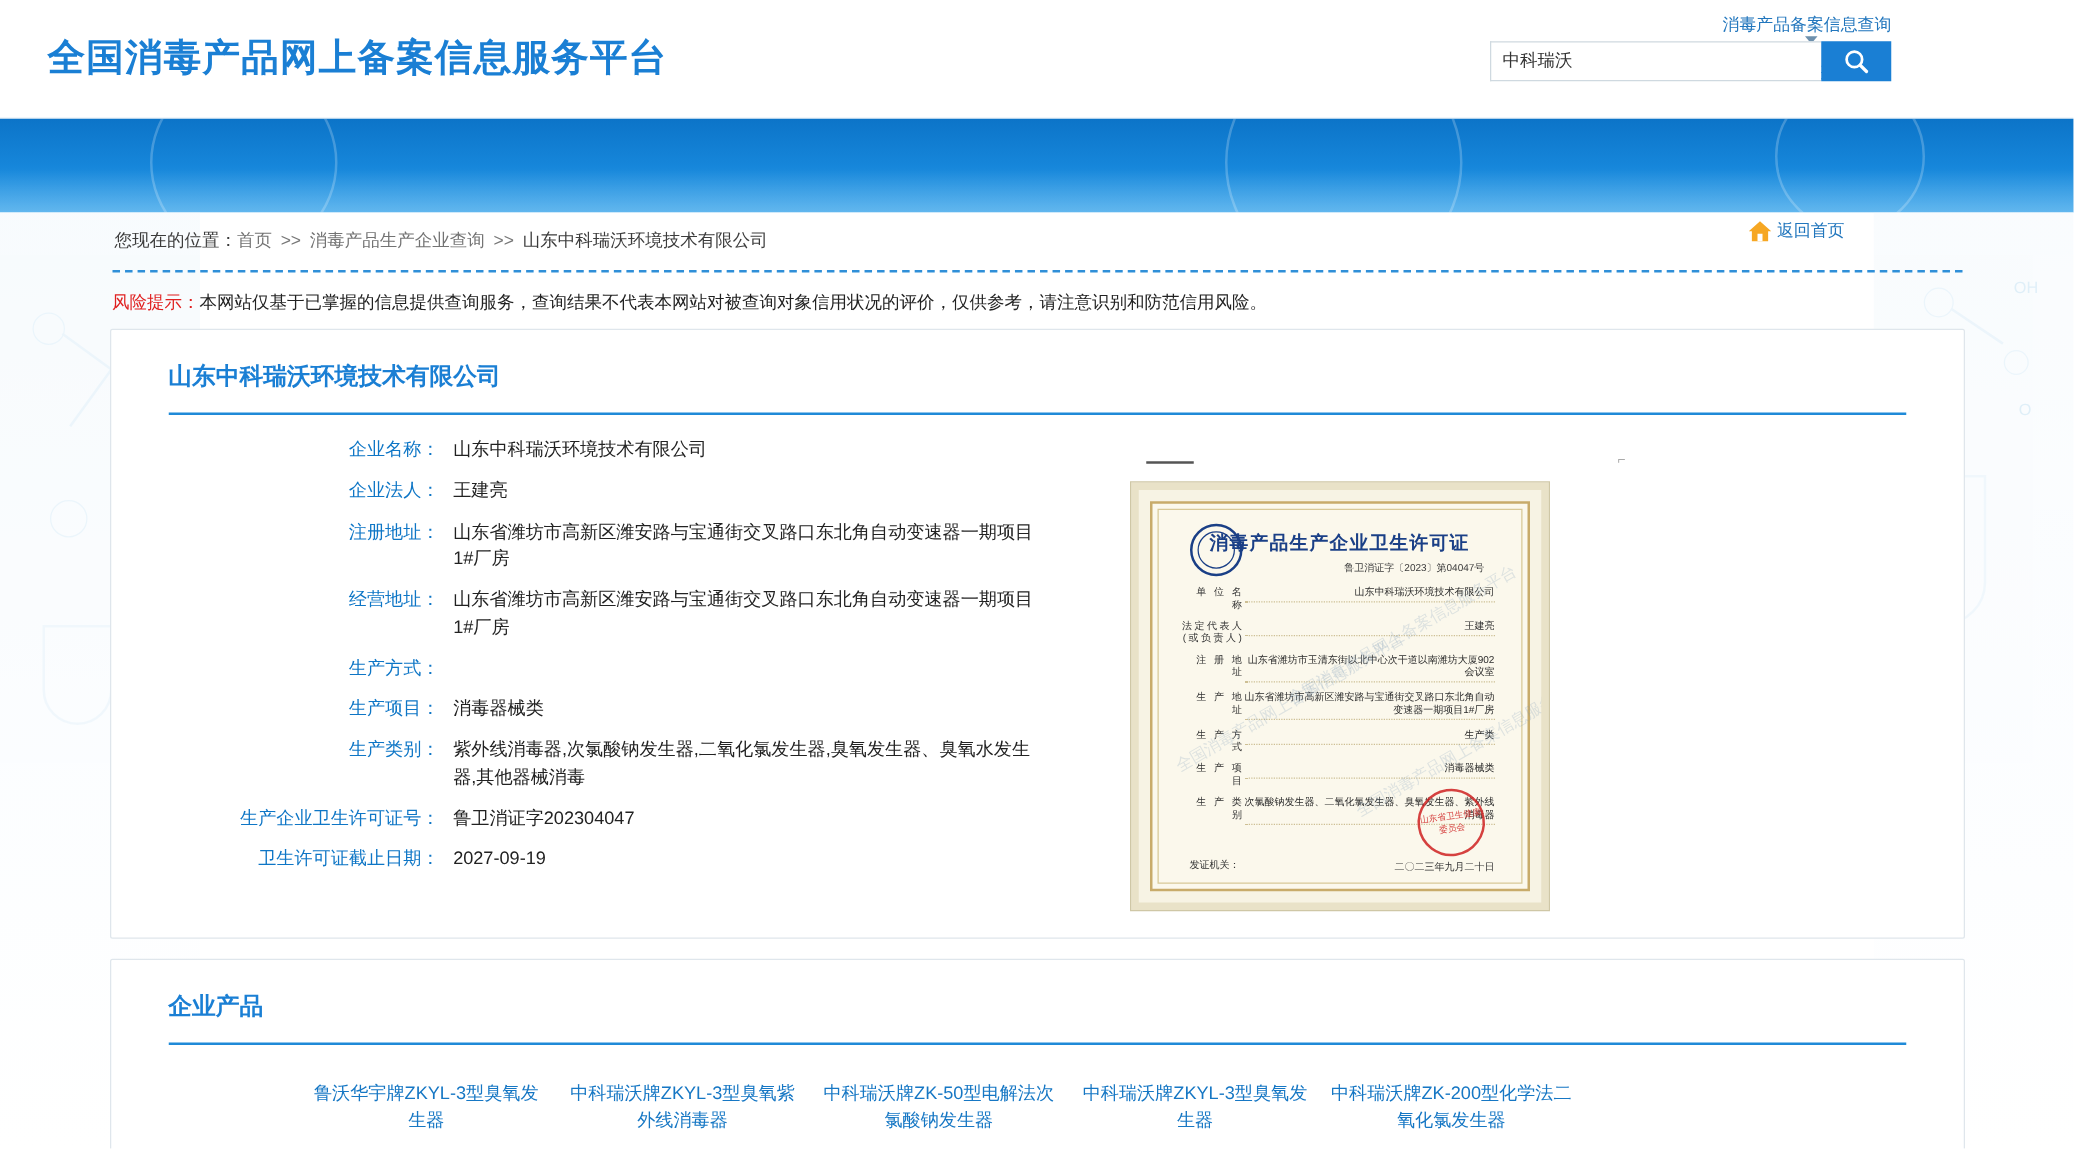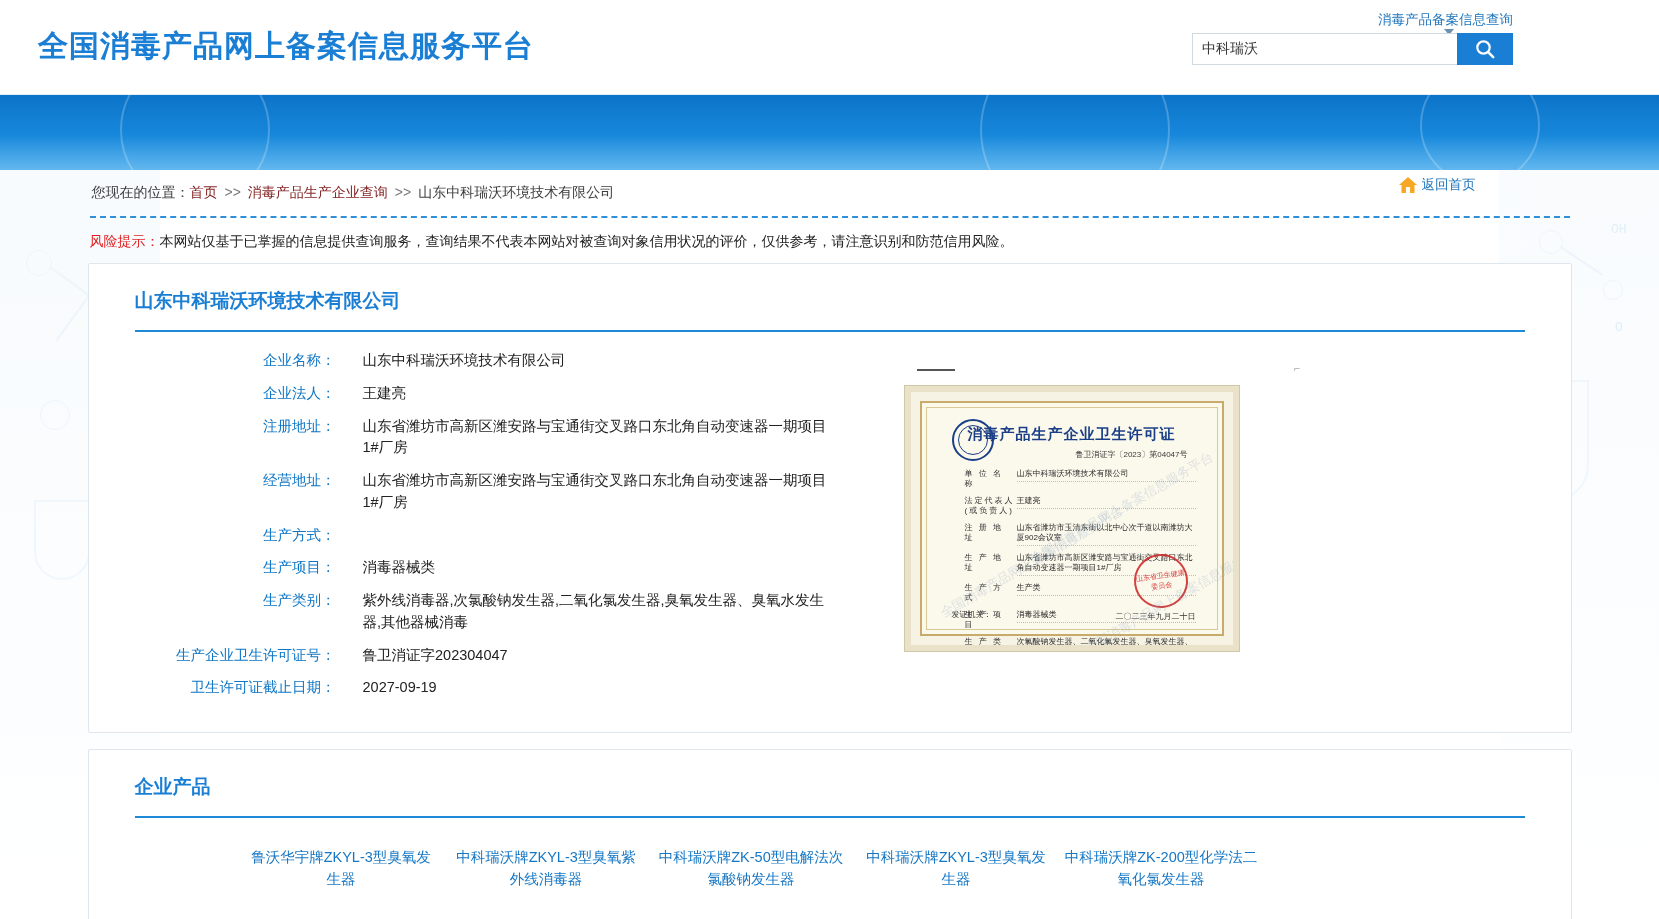--- a/index.html
+++ b/index.html
@@ -119,21 +119,20 @@
     background: #ffffff;
     overflow: hidden;
   }
   
   .bg-deco {
     position: absolute;
     top: 0; bottom: 0;
     width: 160px;
     opacity: 0.35;
     pointer-events: none;
-    font-family: Liberation Mono, monospace;
   }
   .bg-left { left: 0; background: linear-gradient(180deg, #eaf4fb 0%, #f6fbff 60%, #ffffff 100%); }
   .bg-right { right: 0; background: linear-gradient(180deg, #eef6fc 0%, #f7fbff 60%, #ffffff 100%); }
   .mol {
     position: absolute;
     border: 1.6px solid #bfe0f4;
     border-radius: 50%;
     opacity: .85;
   }
   .mol-line {
@@ -165,21 +164,21 @@
     position: relative;
     height: 46px;
     display: flex;
     align-items: center;
   }
   .crumb {
     font-size: 14px;
     color: #3c3c3c;
     padding-left: 4px;
   }
-  .crumb .c-link { color: #7f1d1d; cursor: pointer; }
+  .crumb .c-link { color: #737373; cursor: pointer; }
   .crumb .c-sep { color: #777; margin: 0 7px; }
   .home-back {
     position: absolute;
     right: 96px; top: 6px;
     display: flex;
     align-items: center;
     font-size: 13.5px;
     color: #2176bd;
     cursor: pointer;
   }
@@ -231,21 +230,21 @@
   .f-row {
     display: flex;
     align-items: flex-start;
     margin-bottom: 11px;
     font-size: 14.5px;
   }
   .f-label {
     width: 250px;
     text-align: right;
     color: #0e76c6;
-    padding-right: 27px;
+    padding-right: 11px;
     flex: none;
     line-height: 1.5;
   }
   .f-value {
     color: #222;
     line-height: 1.5;
     max-width: 470px;
   }
 
   
@@ -270,21 +269,21 @@
   .lic-corner {
     position: absolute;
     right: 4px; top: 4px;
     font-size: 11px;
     color: #aaa;
   }
   .license {
     position: relative;
     margin-top: 30px;
     width: 334px;
-    height: 265px;
+    height: 342px;
     background: #f7f3e4;
     border: 6px solid #e9e2c8;
     outline: 1px solid #cfc7a6;
     overflow: hidden;
   }
   .license-inner {
     position: absolute;
     inset: 9px;
     border: 2px solid #c8ab6a;
     background: #fbf8ec;
@@ -320,21 +319,21 @@
     border: 1px solid #1a3f86;
   }
   .lic-no {
     position: absolute;
     right: 34px; top: 46px;
     font-size: 8px;
     color: #3b3b3b;
   }
   .lic-lines {
     position: absolute;
-    left: 43px; right: 26px; top: 66px;
+    left: 22px; right: 26px; top: 66px; text-align: right;
   }
   .lic-line {
     display: flex;
     font-size: 8px;
     color: #2b2b2b;
     margin-bottom: 7px;
     line-height: 1.25;
   }
   .lic-line .k { width: 52px; flex: none; letter-spacing: 2px; color: #333; }
   .lic-line .v { flex: 1; }

